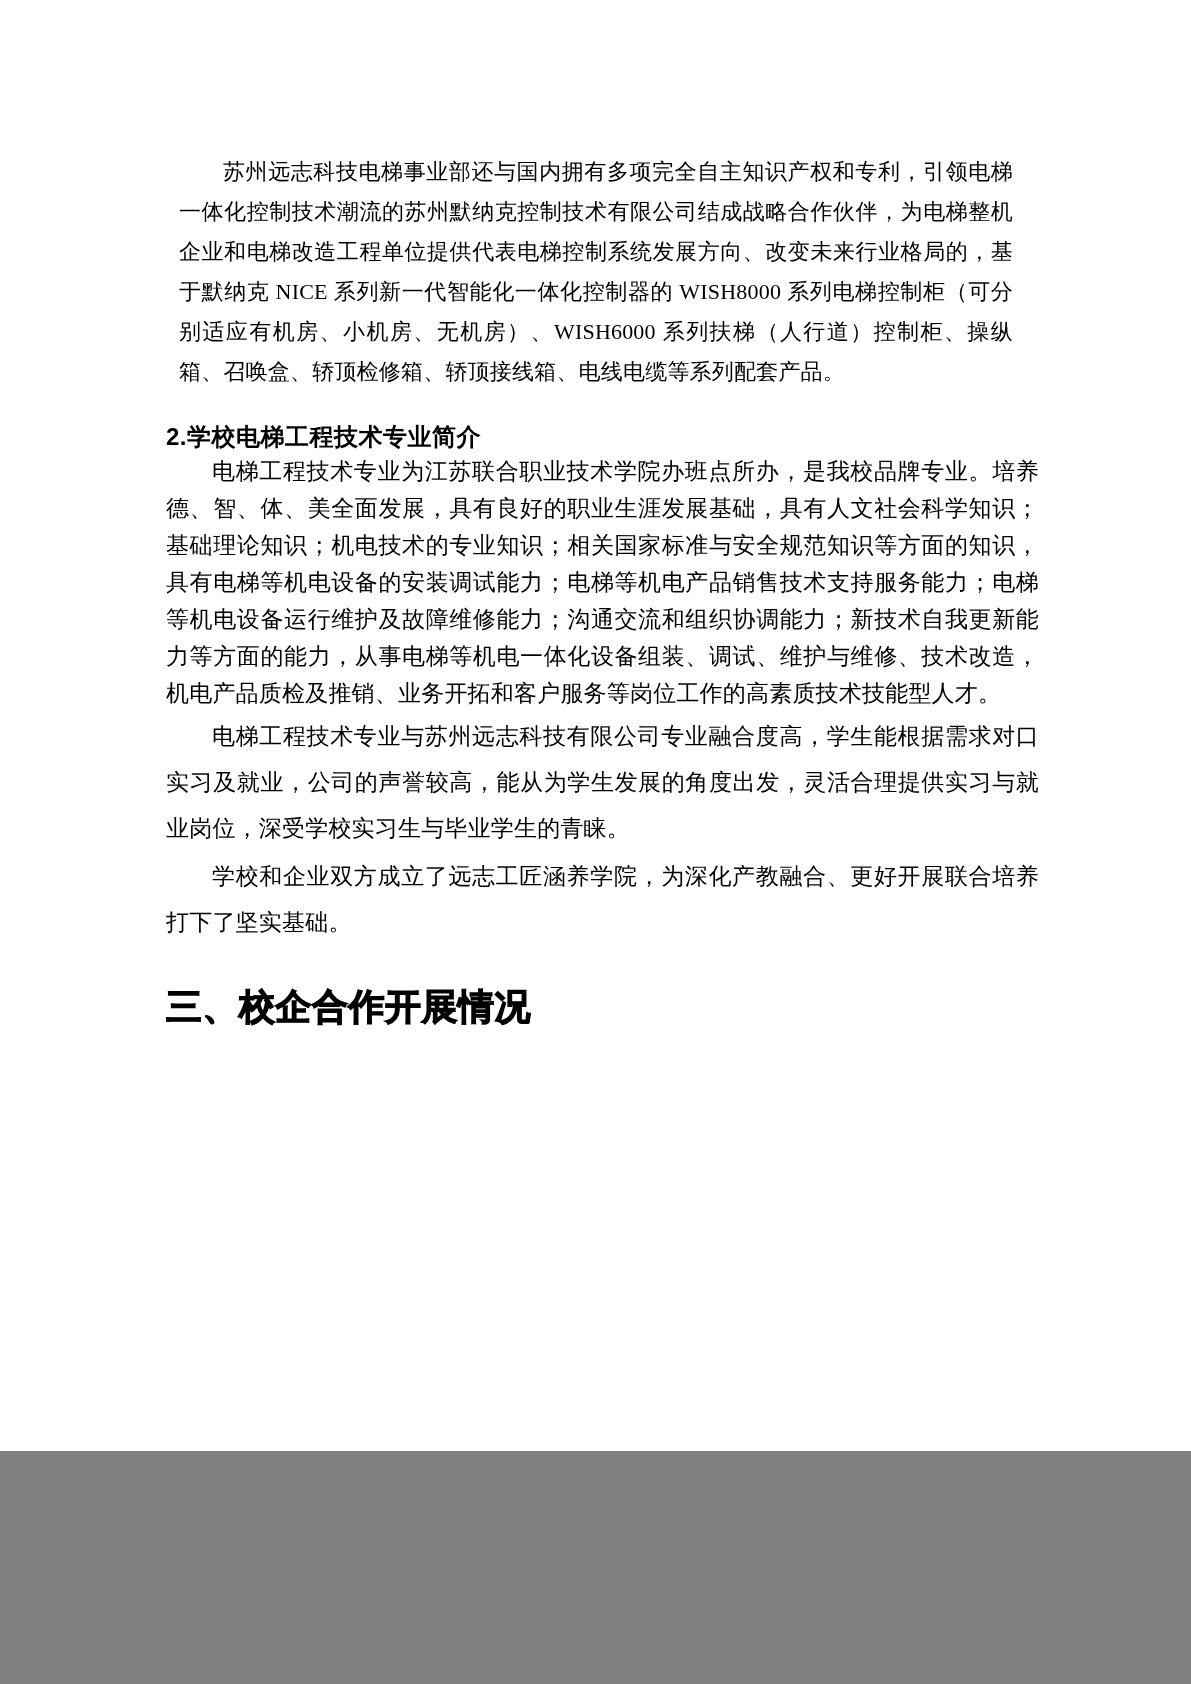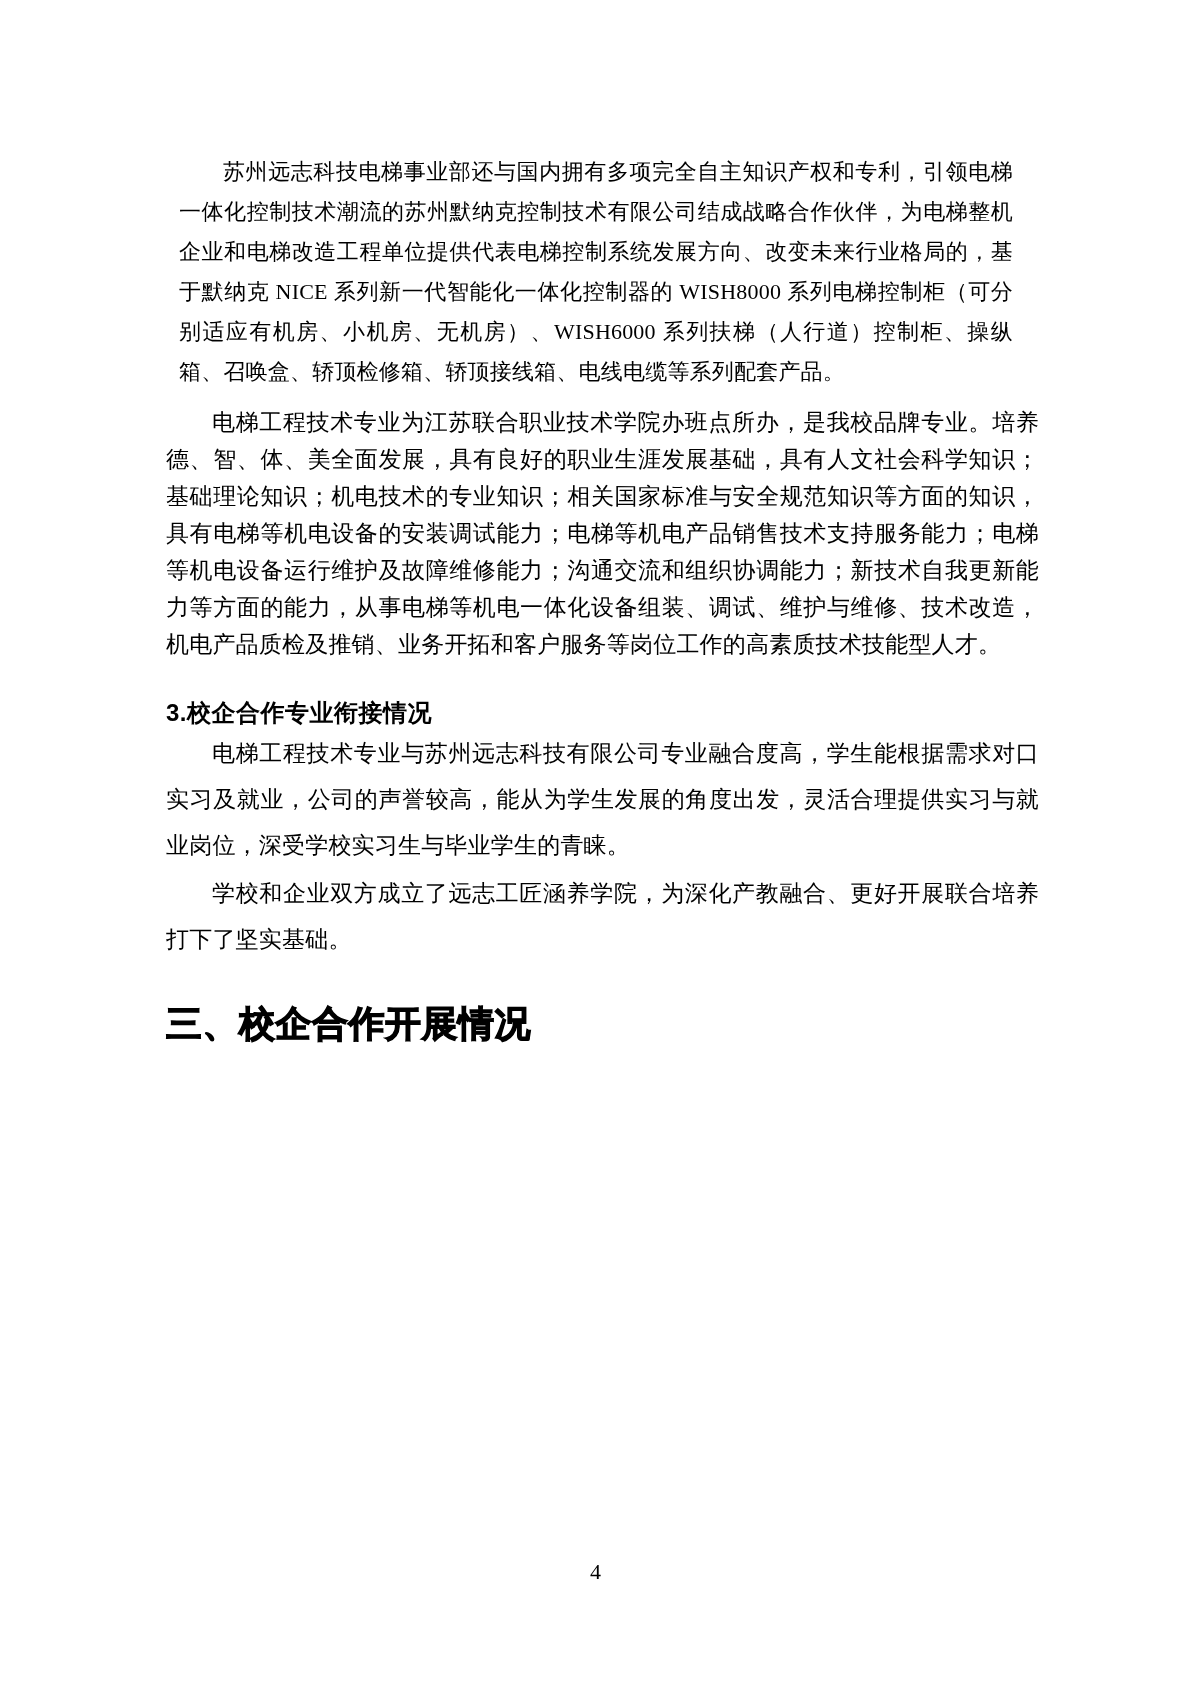--- a/index.html
+++ b/index.html
@@ -1,20 +1,20 @@
 <!DOCTYPE html>
 <html><head>
 <meta charset="utf-8">
 <style>
   * { margin: 0; padding: 0; box-sizing: border-box; }
   html, body { background: #808080; }
   .page {
     position: relative;
     width: 1191px;
-    height: 1684px;
+    height: 1451px;
     margin: 0 auto;
     background: #ffffff;
     overflow: hidden;
     font-family: "Liberation Serif", "DejaVu Serif", serif;
     color: #000000;
   }
   .content {
     position: absolute;
     top: 0;
     left: 166px;
@@ -36,21 +36,21 @@
   }
   .sub-heading {
     font-family: "Liberation Sans", "DejaVu Sans", sans-serif;
     font-weight: bold;
     font-size: 24px;
     line-height: 32px;
     text-align: left;
     letter-spacing: 0.5px;
   }
   .heading-school { margin-top: 29px; }
-  .para-school { line-height: 37px; margin-top: 12px; }
+  .para-school { line-height: 37px; }
   .heading-coop { margin-top: 34px; }
   .para-coop-1 { line-height: 46px; margin-top: 2px; }
   .para-coop-2 { line-height: 46px; margin-top: 2px; }
   .section-heading {
     font-family: Liberation Serif, serif;
     font-weight: 900;
     font-size: 36px;
     line-height: 50px;
     letter-spacing: 0.5px;
     margin-top: 36px;
@@ -69,24 +69,24 @@
   }
 </style>
 </head>
 <body>
 
 <div class="page">
   <div class="content">
 
     <p class="body-para para-company">苏州远志科技电梯事业部还与国内拥有多项完全自主知识产权和专利，引领电梯一体化控制技术潮流的苏州默纳克控制技术有限公司结成战略合作伙伴，为电梯整机企业和电梯改造工程单位提供代表电梯控制系统发展方向、改变未来行业格局的，基于默纳克 NICE 系列新一代智能化一体化控制器的 WISH8000 系列电梯控制柜（可分别适应有机房、小机房、无机房）、WISH6000 系列扶梯（人行道）控制柜、操纵箱、召唤盒、轿顶检修箱、轿顶接线箱、电线电缆等系列配套产品。</p>
 
+    <h3 class="sub-heading heading-school">2.学校电梯工程技术专业简介</h3>
 
     <p class="body-para para-school">电梯工程技术专业为江苏联合职业技术学院办班点所办，是我校品牌专业。培养德、智、体、美全面发展，具有良好的职业生涯发展基础，具有人文社会科学知识；基础理论知识；机电技术的专业知识；相关国家标准与安全规范知识等方面的知识，具有电梯等机电设备的安装调试能力；电梯等机电产品销售技术支持服务能力；电梯等机电设备运行维护及故障维修能力；沟通交流和组织协调能力；新技术自我更新能力等方面的能力，从事电梯等机电一体化设备组装、调试、维护与维修、技术改造，机电产品质检及推销、业务开拓和客户服务等岗位工作的高素质技术技能型人才。</p>
 
-    <h3 class="sub-heading heading-coop">3.校企合作专业衔接情况</h3>
 
     <p class="body-para para-coop-1">电梯工程技术专业与苏州远志科技有限公司专业融合度高，学生能根据需求对口实习及就业，公司的声誉较高，能从为学生发展的角度出发，灵活合理提供实习与就业岗位，深受学校实习生与毕业学生的青睐。</p>
 
     <p class="body-para para-coop-2">学校和企业双方成立了远志工匠涵养学院，为深化产教融合、更好开展联合培养打下了坚实基础。</p>
 
     <h1 class="section-heading">三、校企合作开展情况</h1>
 
 
 
   </div>

